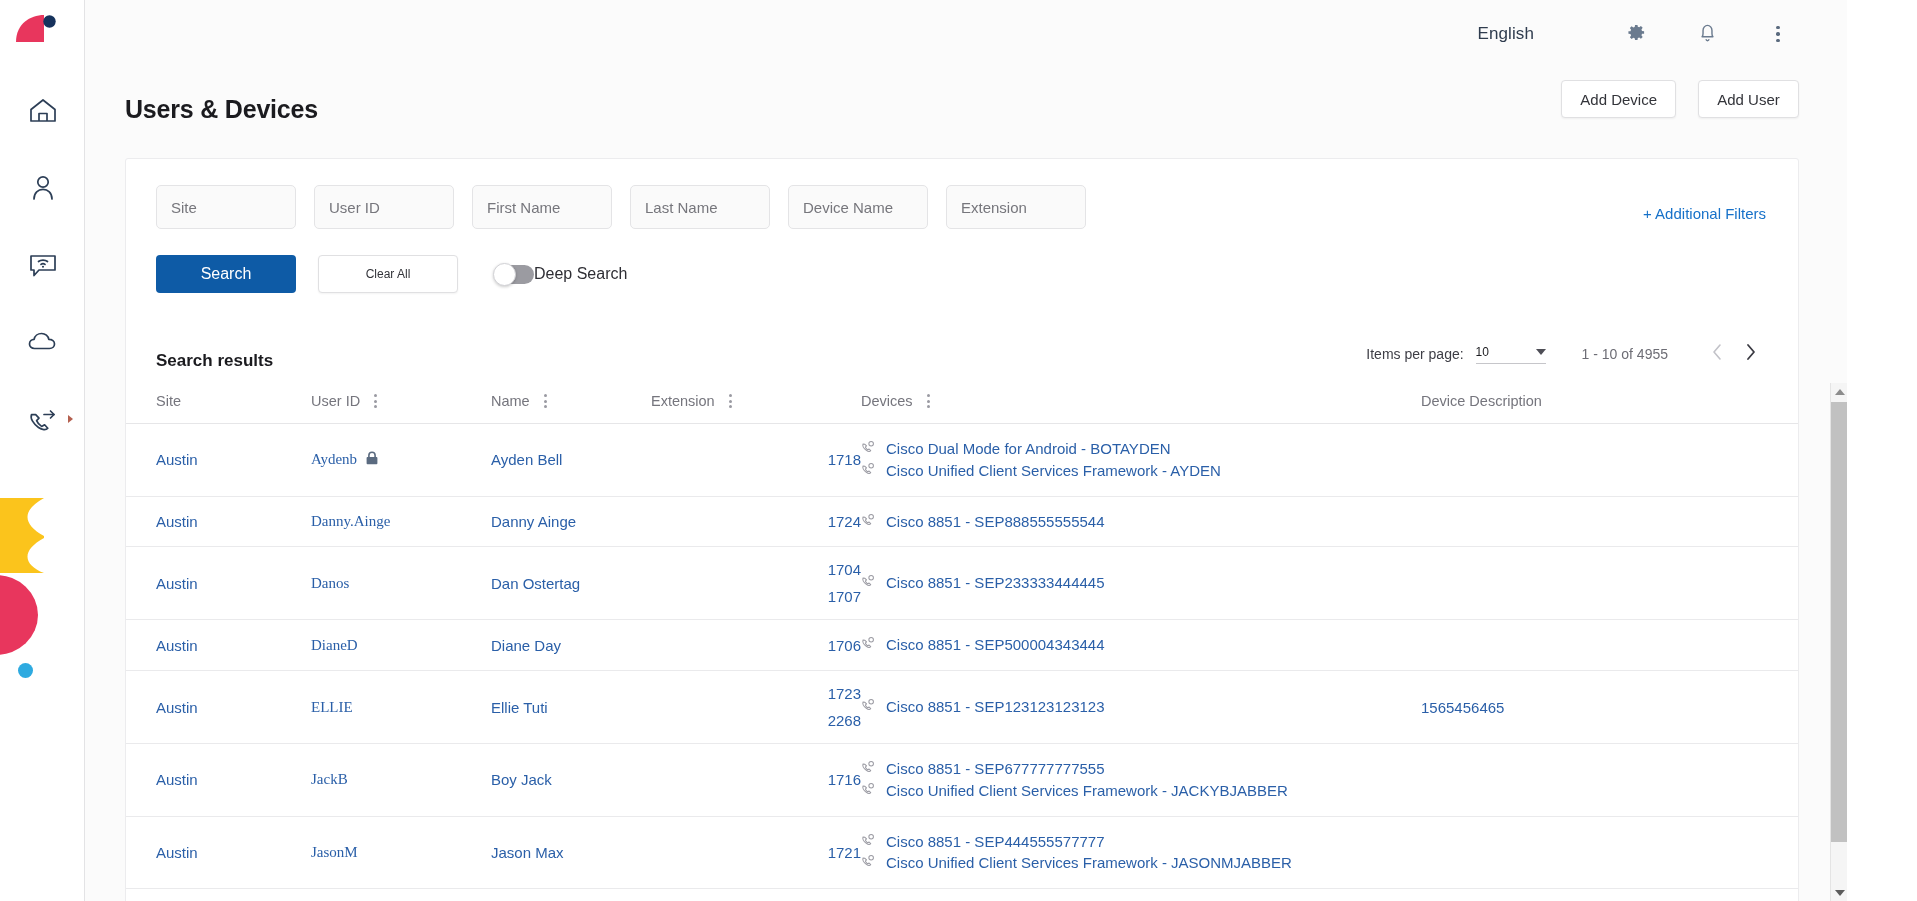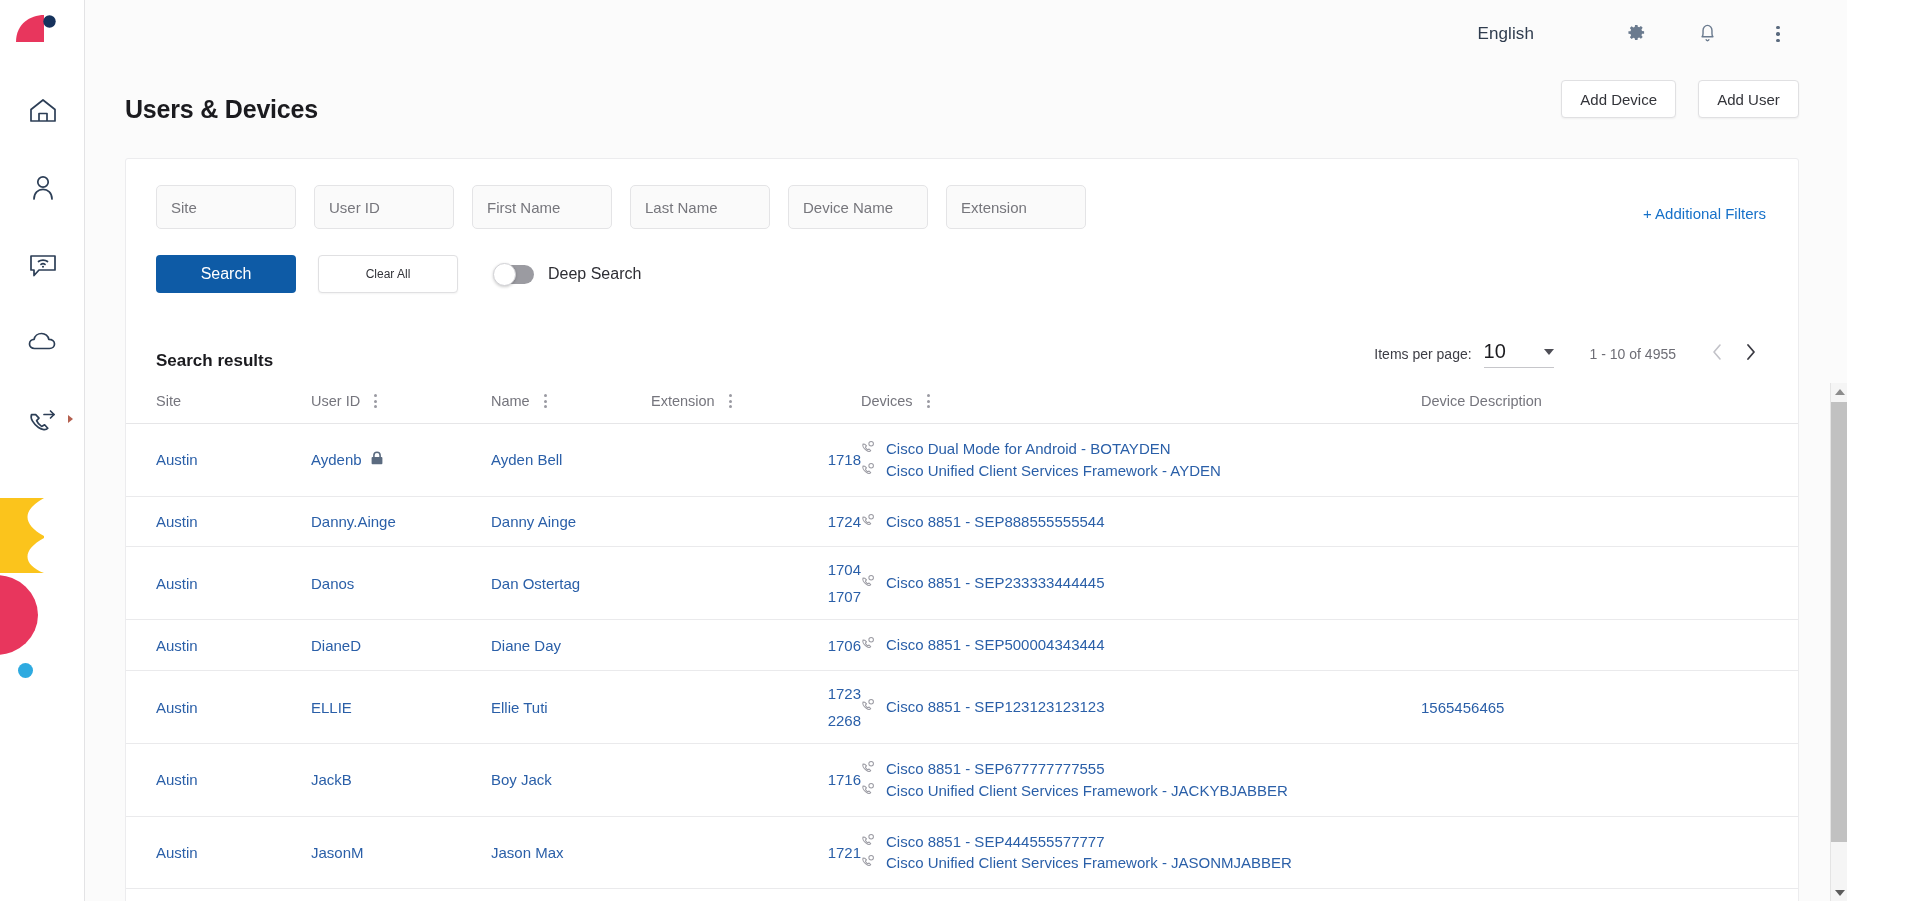--- a/index.html
+++ b/index.html
@@ -128,21 +128,21 @@
     color: #ffffff; font-size: 16px; cursor: pointer;
     font-family: "Liberation Sans", sans-serif;
   }
   .btn-clear {
     width: 140px; height: 38px;
     background: #ffffff; border: 1px solid #e0e0e2; border-radius: 4px;
     color: #33343a; font-size: 12px; cursor: pointer;
     box-shadow: 0 1px 2px rgba(0,0,0,.05);
     font-family: "Liberation Sans", sans-serif;
   }
-  .toggle-wrap { display: flex; align-items: center; gap: 14px; margin-left: 14px; cursor: pointer; justify-content: space-between; }
+  .toggle-wrap { display: flex; align-items: center; margin-left: 14px; cursor: pointer; justify-content: space-between; }
   .toggle {
     width: 40px; height: 19px; border-radius: 10px;
     background: #9b9ba1; position: relative;
   }
   .toggle .knob {
     position: absolute; left: -1px; top: -2px;
     width: 23px; height: 23px; border-radius: 50%;
     background: #ffffff; border: 1px solid #d2d2d6;
     box-shadow: 0 1px 3px rgba(0,0,0,.2);
   }
@@ -154,27 +154,27 @@
     padding: 44px 30px 0 30px;
   }
   .results-title { font-size: 17px; font-weight: bold; color: #1b1b1f; }
   .pager { display: flex; align-items: center; gap: 0; }
   .pager-label { font-size: 14px; color: #3d3d45; margin-right: 12px; }
   .per-page {
     width: 70px; border-bottom: 1px solid #c6c6ca;
     display: flex; align-items: center; justify-content: space-between;
     padding-bottom: 4px; cursor: pointer;
   }
-  .per-page span { font-size: 20px; color: #1b1b1f; }
+  .per-page span { font-size: 12px; color: #1b1b1f; }
   .caret-down {
     width: 0; height: 0;
     border-left: 5.5px solid transparent; border-right: 5.5px solid transparent;
     border-top: 6px solid #4e4e56;
   }
-  .range-label { font-size: 14px; color: #6d6d75; margin: 0 24px 0 36px; }
+  .range-label { font-size: 14px; color: #6d6d75; margin: 0 32px 0 36px; }
   .pg-arrow { width: 34px; height: 34px; display: flex; align-items: center; justify-content: center; cursor: pointer; }
 
   
   table.results { width: 100%; border-collapse: collapse; margin-top: 22px; }
   table.results th {
     text-align: left; font-weight: normal;
     font-size: 14.5px; color: #75757d;
     padding: 0 0 14px 0;
     border-bottom: 1px solid #e6e6e8;
     vertical-align: middle;
@@ -188,21 +188,21 @@
     vertical-align: middle;
   }
   td.site { color: #3a3a42; }
   .col-site { width: 185px; padding-left: 30px !important; }
   .col-user { width: 180px; }
   .col-name { width: 160px; }
   .col-ext  { width: 210px; }
   .col-dev  { width: 560px; }
   .col-desc { padding-right: 30px; }
   .cell-stack { display: flex; flex-direction: column; gap: 10px; text-align: right; }
-  .userid-cell { display: flex; align-items: center; gap: 9px; }
+  .userid-cell { display: flex; align-items: center; gap: 9px; font-family: Liberation Serif, serif; }
   .device-line { display: flex; align-items: center; gap: 11px; line-height: 1.45; }
   .device-line span { color: #2a5fa8; }
   .desc-cell { color: #2a5fa8; }
 
   
   .scrollbar {
     position: absolute; top: 383px; right: 0;
     width: 17px; height: 518px;
     background: #f5f5f5; border-left: 1px solid #e4e4e4;
   }

